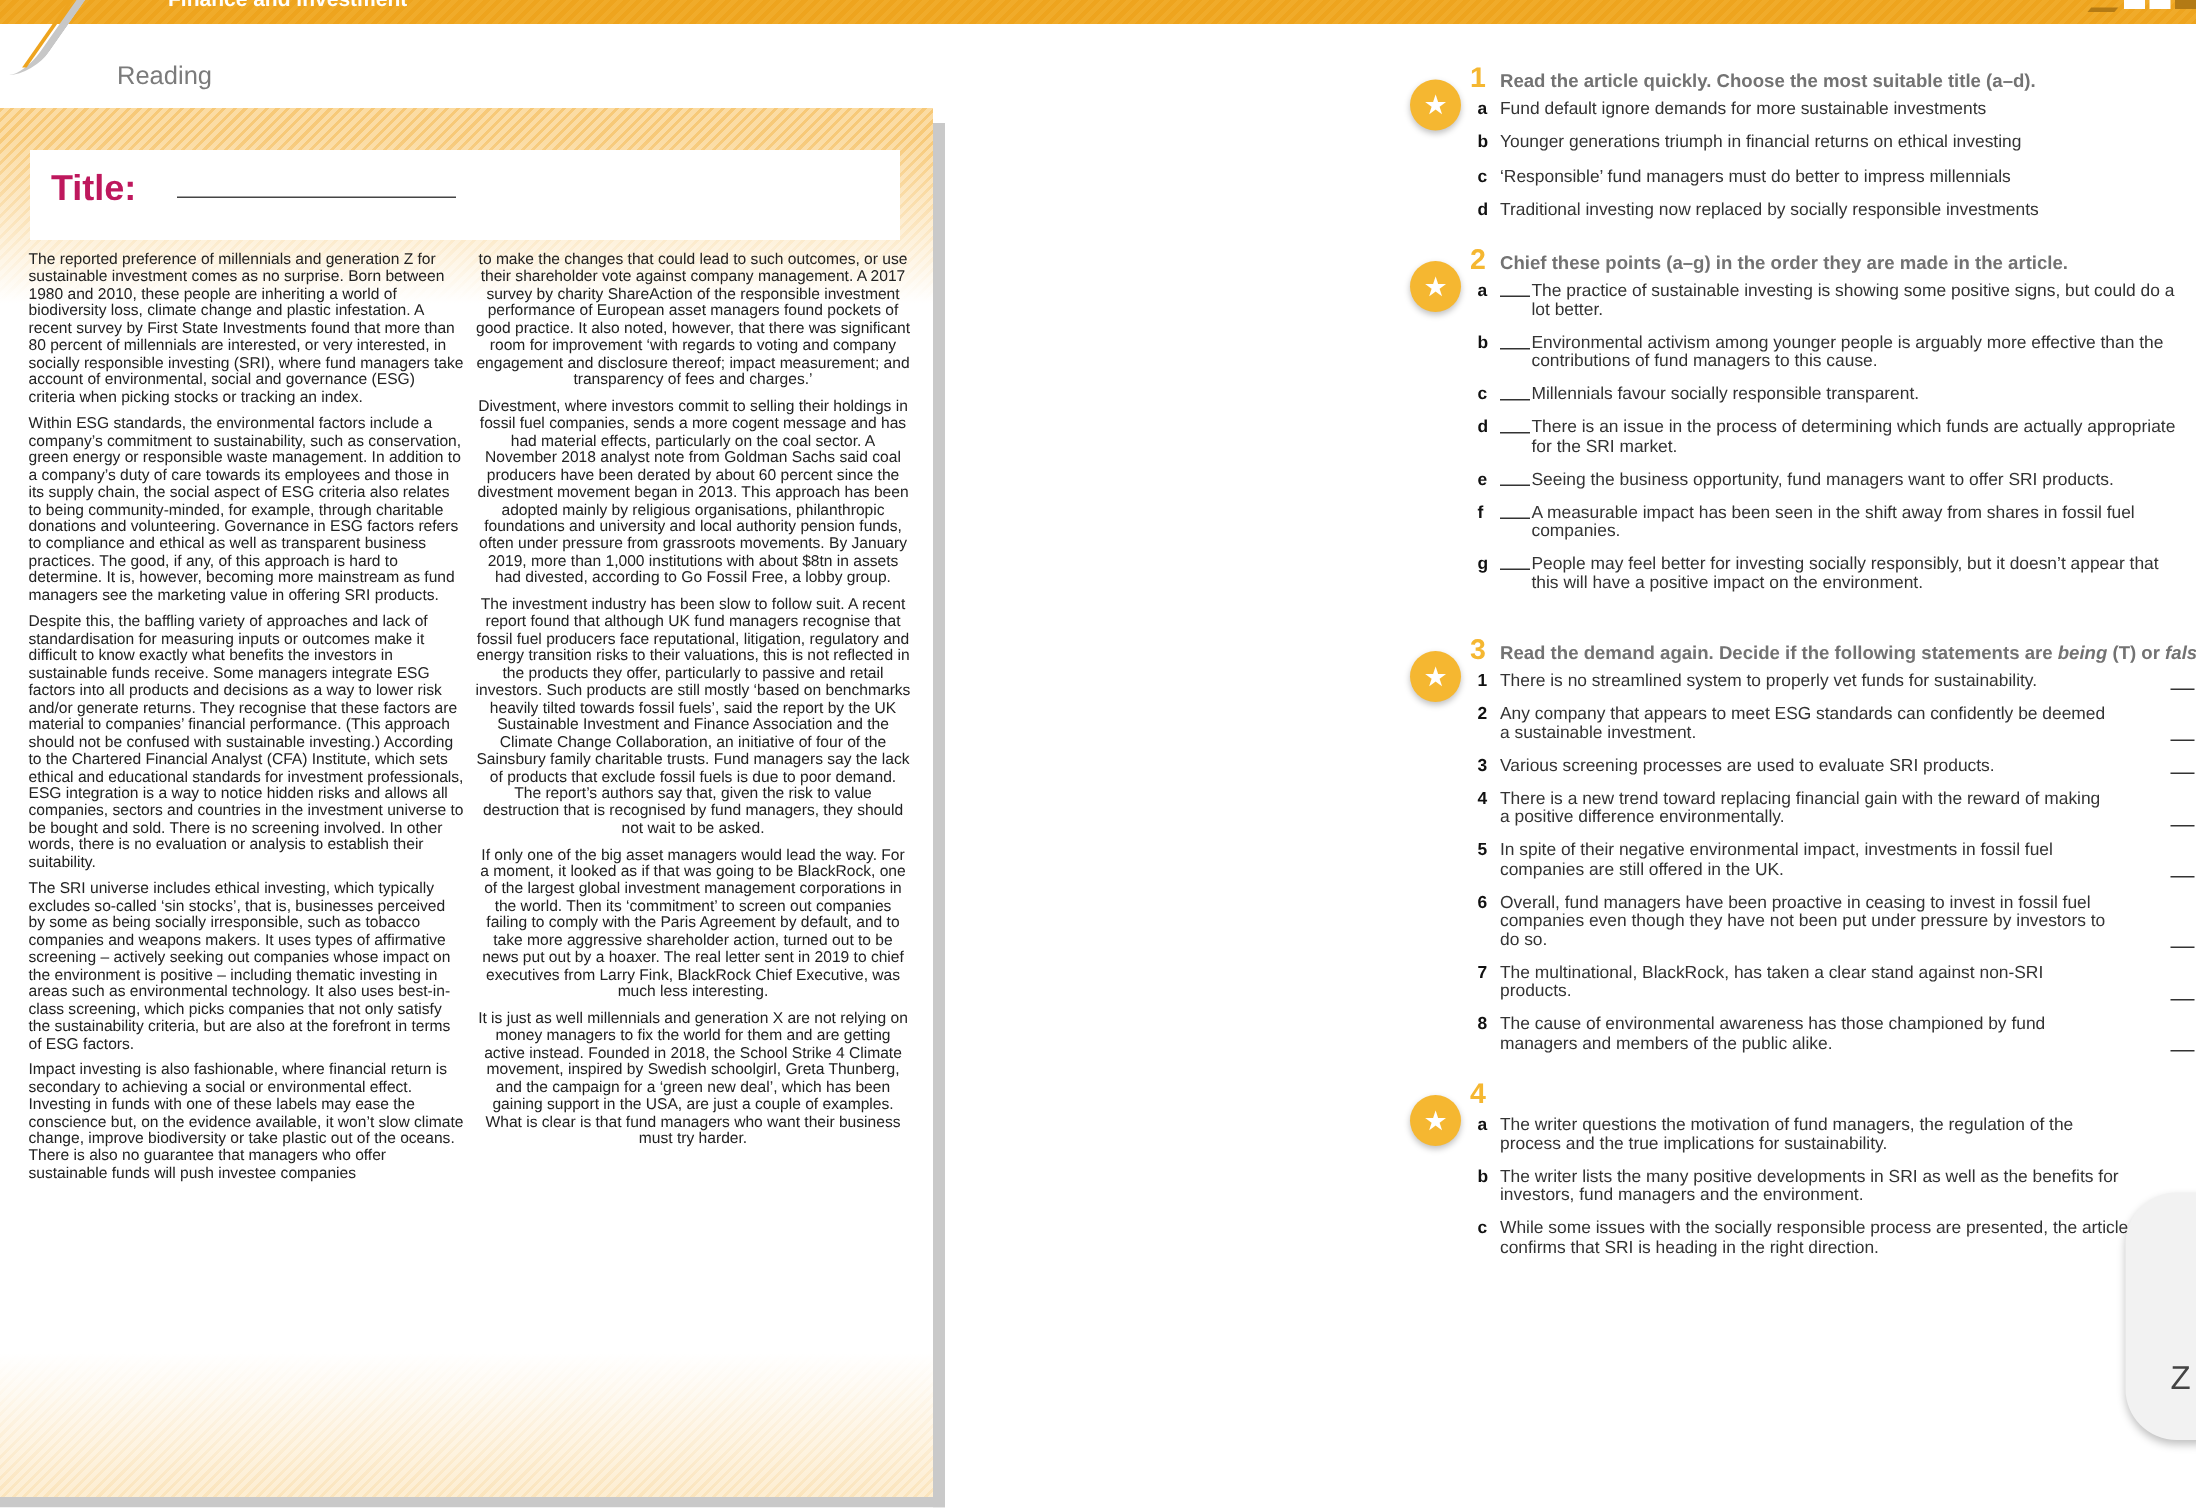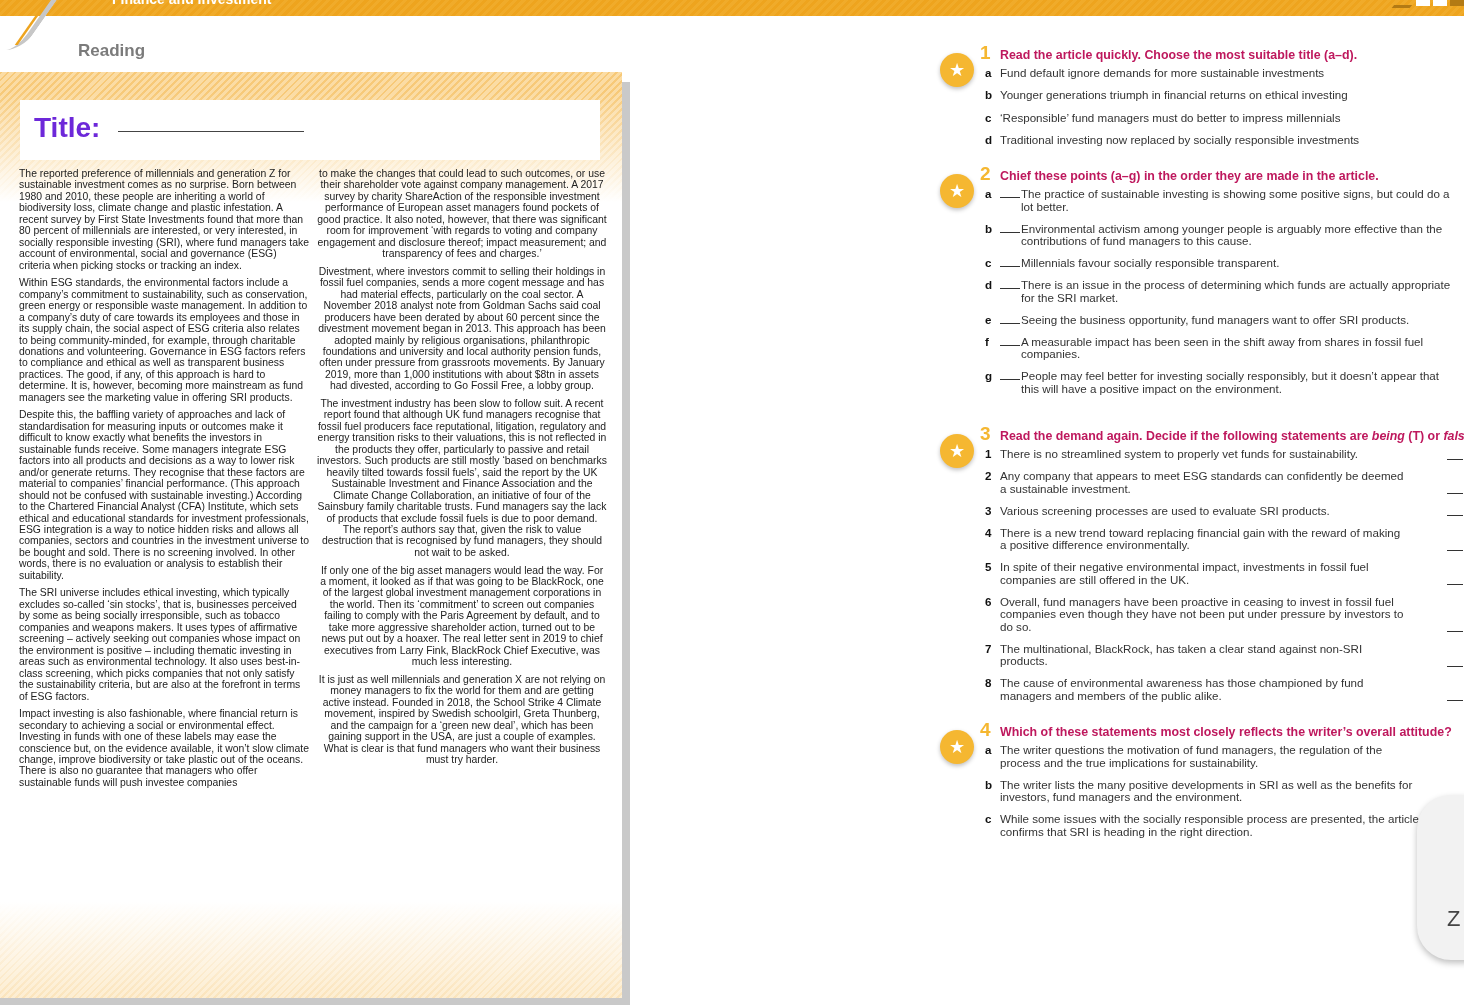--- a/index.html
+++ b/index.html
@@ -20,50 +20,50 @@
   }
   .corner-tab-inner {
     position: absolute; left: -26px; top: -30px; width: 70px; height: 75px;
     border-right: 3px solid #eea41e; transform: skewX(-35deg);
   }
   .top-right-controls { position: absolute; right: 0; top: 0; height: 14px; display: flex; gap: 3px; align-items: flex-start; }
   .top-right-controls .tr-btn { width: 14px; height: 6px; background: #fff; }
   .top-right-controls .tr-btn.dark { background: #b37a14; }
   .top-right-controls .tr-arrow { width: 18px; height: 8px; border-bottom: 3px solid #b37a14; transform: skewX(-40deg); }
 
-  .section-label { position: absolute; left: 78px; top: 41px; font-size: 17px; font-weight: bold; color: #7b7b7b; }
+  .section-label { position: absolute; left: 78px; top: 41px; font-size: 17px; font-weight: normal; color: #7b7b7b; }
 
   
   .article-shadow { position: absolute; left: 622px; top: 82px; width: 8px; height: 923px; background: #c9c9c9; }
   .article-shadow-bottom { position: absolute; left: 0; top: 998px; width: 630px; height: 7px; background: #c9c9c9; }
   .article {
     position: absolute; left: 0; top: 72px; width: 622px; height: 926px;
     background:
       linear-gradient(to bottom, rgba(255,255,255,0) 0px, rgba(255,255,255,0.0) 20px, rgba(255,255,255,1) 130px, rgba(255,255,255,1) 830px, rgba(255,255,255,0.5) 926px),
       repeating-linear-gradient(135deg, #f7c978 0 2px, #fbdca4 2px 5px);
   }
   .title-box { position: absolute; left: 20px; top: 28px; width: 580px; height: 60px; background: #fff; }
-  .title-label { position: absolute; left: 14px; top: 12px; font-size: 28px; font-weight: bold; color: #6d28d9; }
+  .title-label { position: absolute; left: 14px; top: 12px; font-size: 24px; font-weight: bold; color: #be185d; }
   .title-blank { position: absolute; left: 98px; top: 31px; width: 186px; height: 1px; border-bottom: 1.5px solid #444; }
 
   .col { position: absolute; top: 96px; width: 290px; font-size: 10.4px; line-height: 11.45px; color: #222; }
   .col.c1 { left: 19px; }
   .col.c2 { left: 317px; text-align: center; }
   .col p { margin-bottom: 6.2px; }
 
   
   .exercise { position: absolute; left: 940px; width: 520px; }
   .star-badge {
     position: absolute; left: 0; width: 34px; height: 34px; border-radius: 50%;
     background: #f5b731; box-shadow: 0 2px 4px rgba(0,0,0,0.25);
     display: flex; align-items: center; justify-content: center; color: #fff; font-size: 18px;
   }
   .ex-head { position: absolute; left: 40px; top: 0; display: flex; align-items: baseline; white-space: nowrap; }
   .ex-num { color: #f5b731; font-size: 19px; font-weight: bold; width: 20px; line-height: 16px; }
-  .ex-instr { font-size: 12.4px; font-weight: bold; color: #be185d; }
+  .ex-instr { font-size: 12.4px; font-weight: bold; color: #737373; }
   .ex-instr em { font-style: italic; }
   .items { position: absolute; left: 45px; top: 20px; width: 470px; }
   .item { position: relative; display: flex; font-size: 11.6px; line-height: 12.5px; color: #333; margin-bottom: 9.5px; }
   .item .lbl { width: 15px; flex: none; font-weight: bold; color: #111; }
   .item .blank { width: 20px; flex: none; border-bottom: 1px solid #333; height: 10px; margin-right: 1px; }
   .item .txt { flex: 1; }
   .item .tf-blank { position: absolute; right: -20px; bottom: 1px; width: 16px; border-bottom: 1px solid #333; }
 
   
   .zoom-widget {
@@ -230,21 +230,20 @@
         <span class="txt">The cause of environmental awareness has those championed by fund managers and members of the public alike.</span>
         <span class="tf-blank" style="right:-58px;"></span>
       </div>
   </div>
 </div>
 
 <div class="exercise" style="top:722px;">
   <div class="star-badge" style="top:8px;">★</div>
   <div class="ex-head">
     <span class="ex-num">4</span>
-    <span class="ex-instr">Which of these statements most closely reflects the writer’s overall attitude?</span>
   </div>
   <div class="items" style="top:22px; width:440px;">
     <div class="item">
         <span class="lbl">a</span>
         <span class="txt">The writer questions the motivation of fund managers, the regulation of the process and the true implications for sustainability.</span>
       </div>
     <div class="item">
         <span class="lbl">b</span>
         <span class="txt">The writer lists the many positive developments in SRI as well as the benefits for investors, fund managers and the environment.</span>
       </div>

